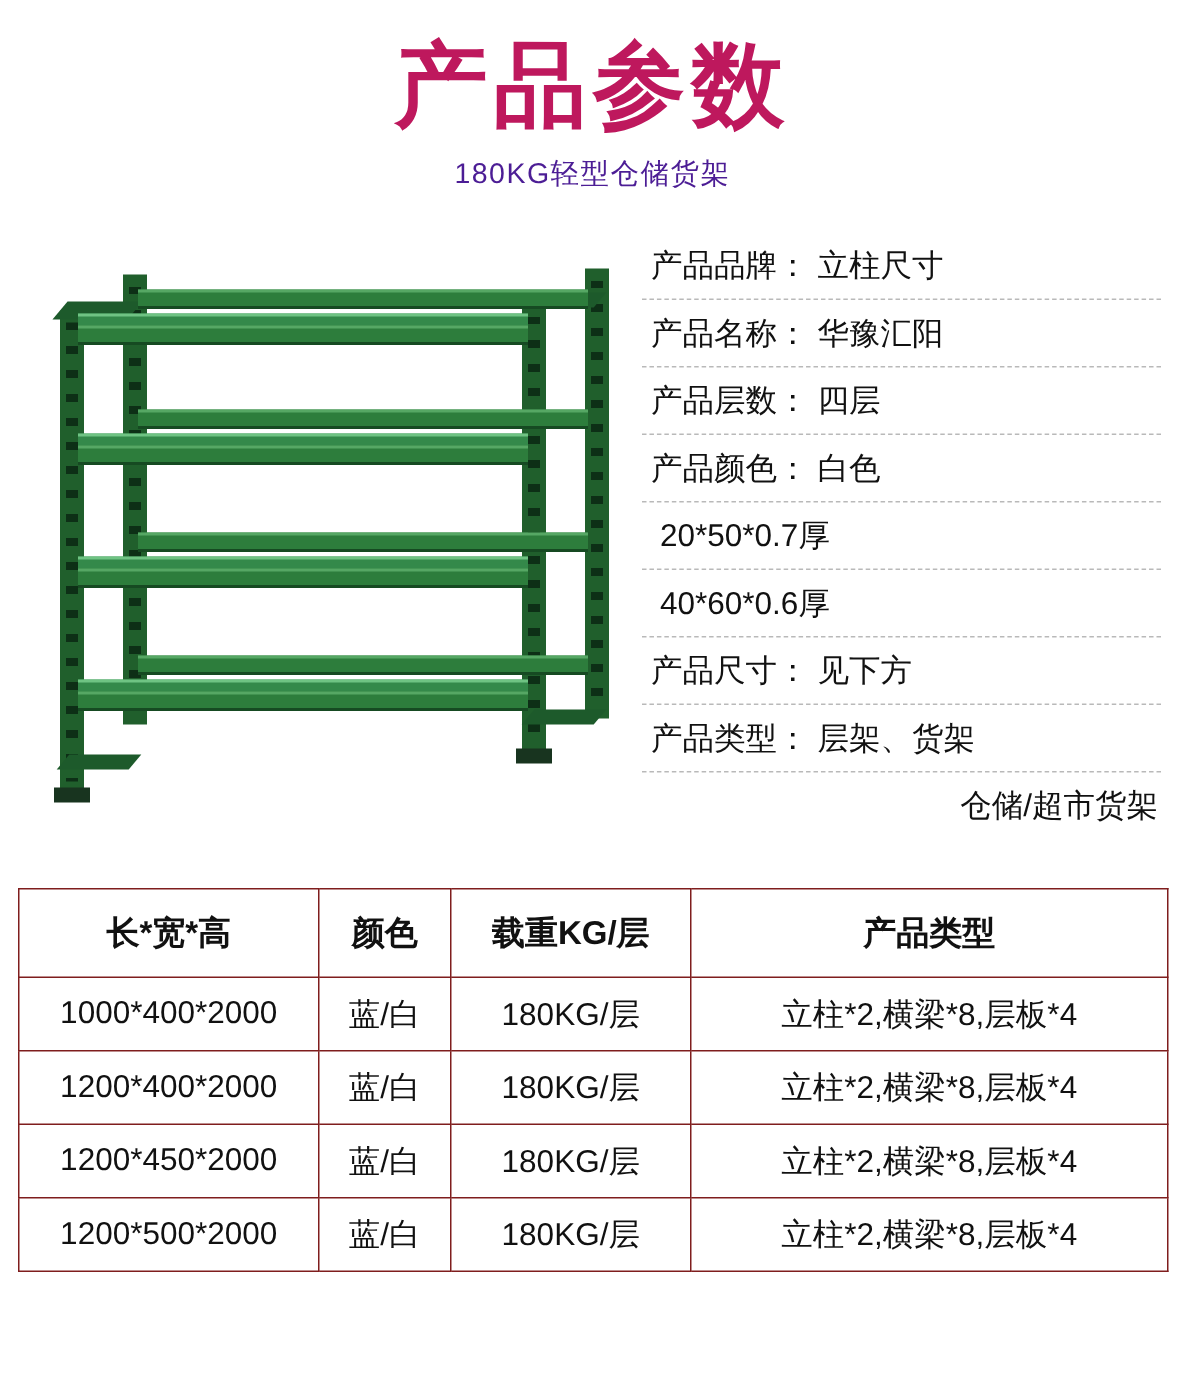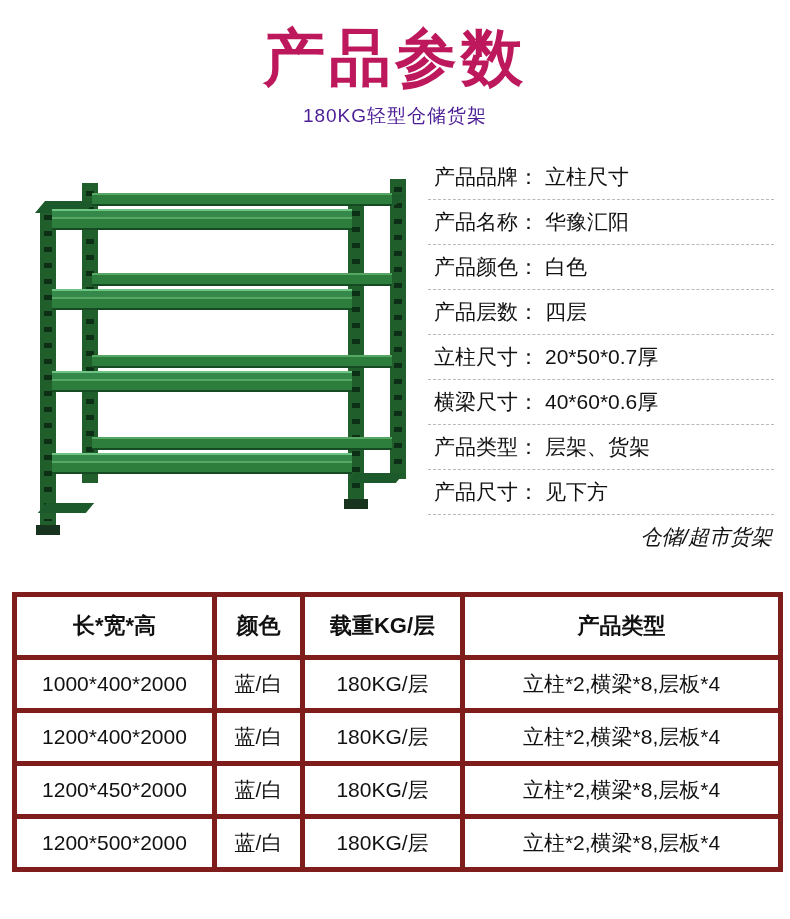--- a/index.html
+++ b/index.html
@@ -126,37 +126,36 @@
   }
   .spec-value {
     margin-left: 6px;
     white-space: nowrap;
   }
   .spec-extra {
     text-align: right;
     font-size: 21px;
     padding: 8px 2px 4px 0;
     color: #111111;
-    font-style: italic;
   }
   
   .table-wrap {
     position: absolute;
     left: 12px;
     top: 592px;
     width: 766px;
   }
   table.spec-table {
     border-collapse: collapse;
     width: 100%;
     table-layout: fixed;
   }
   table.spec-table th,
   table.spec-table td {
-    border: 5px solid #7f1d1d;
+    border: 1px solid #7f1d1d;
     text-align: center;
     font-size: 21px;
     color: #111111;
     padding: 10px 2px;
     white-space: nowrap;
   }
   table.spec-table thead th {
     font-weight: bold;
     font-size: 22px;
     padding: 14px 2px;
@@ -223,42 +222,40 @@
     <div class="specs">
       <div class="spec-row">
         <span class="spec-label">产品品牌：</span>
         <span class="spec-value">立柱尺寸</span>
       </div>
       <div class="spec-row">
         <span class="spec-label">产品名称：</span>
         <span class="spec-value">华豫汇阳</span>
       </div>
       <div class="spec-row">
+        <span class="spec-label">产品层数：</span>
+        <span class="spec-value">四层</span>
+      </div>
+      <div class="spec-row">
         <span class="spec-label">产品颜色：</span>
         <span class="spec-value">白色</span>
       </div>
       <div class="spec-row">
-        <span class="spec-label">产品层数：</span>
-        <span class="spec-value">四层</span>
-      </div>
-      <div class="spec-row">
-        <span class="spec-label">立柱尺寸：</span>
         <span class="spec-value">20*50*0.7厚</span>
       </div>
       <div class="spec-row">
-        <span class="spec-label">横梁尺寸：</span>
         <span class="spec-value">40*60*0.6厚</span>
+      </div>
+      <div class="spec-row">
+        <span class="spec-label">产品尺寸：</span>
+        <span class="spec-value">见下方</span>
       </div>
       <div class="spec-row">
         <span class="spec-label">产品类型：</span>
         <span class="spec-value">层架、货架</span>
-      </div>
-      <div class="spec-row">
-        <span class="spec-label">产品尺寸：</span>
-        <span class="spec-value">见下方</span>
       </div>
       <div class="spec-extra">仓储/超市货架</div>
     </div>
 
   </div>
 
   <div class="table-wrap">
     <table class="spec-table">
       <colgroup>
         <col class="c1">

